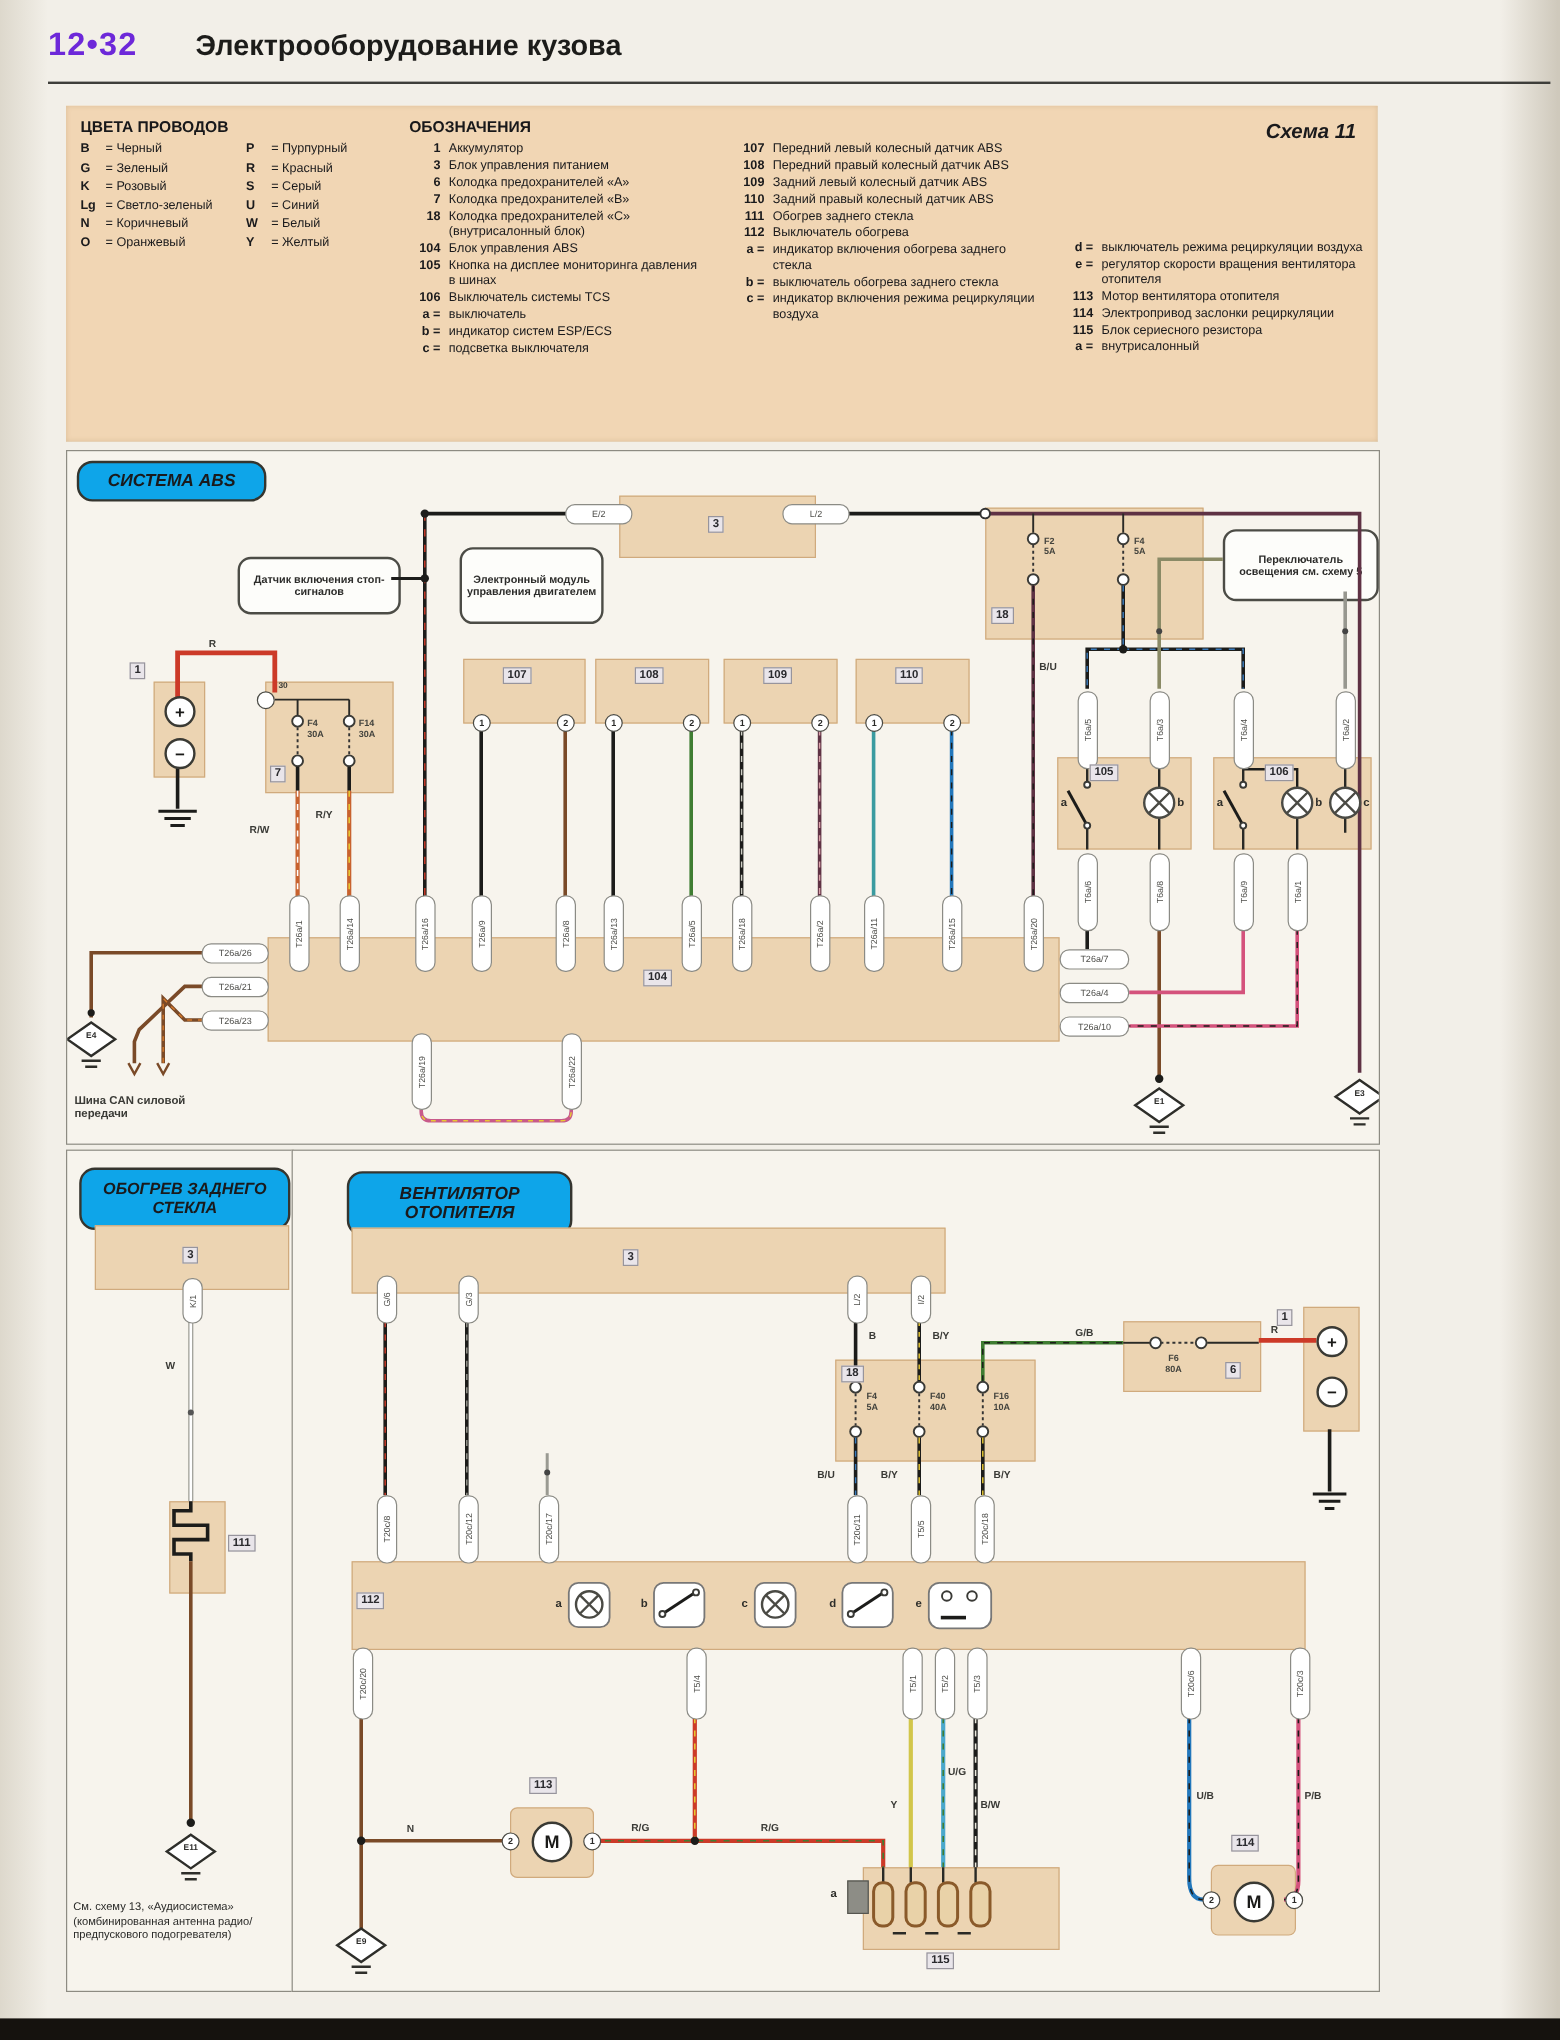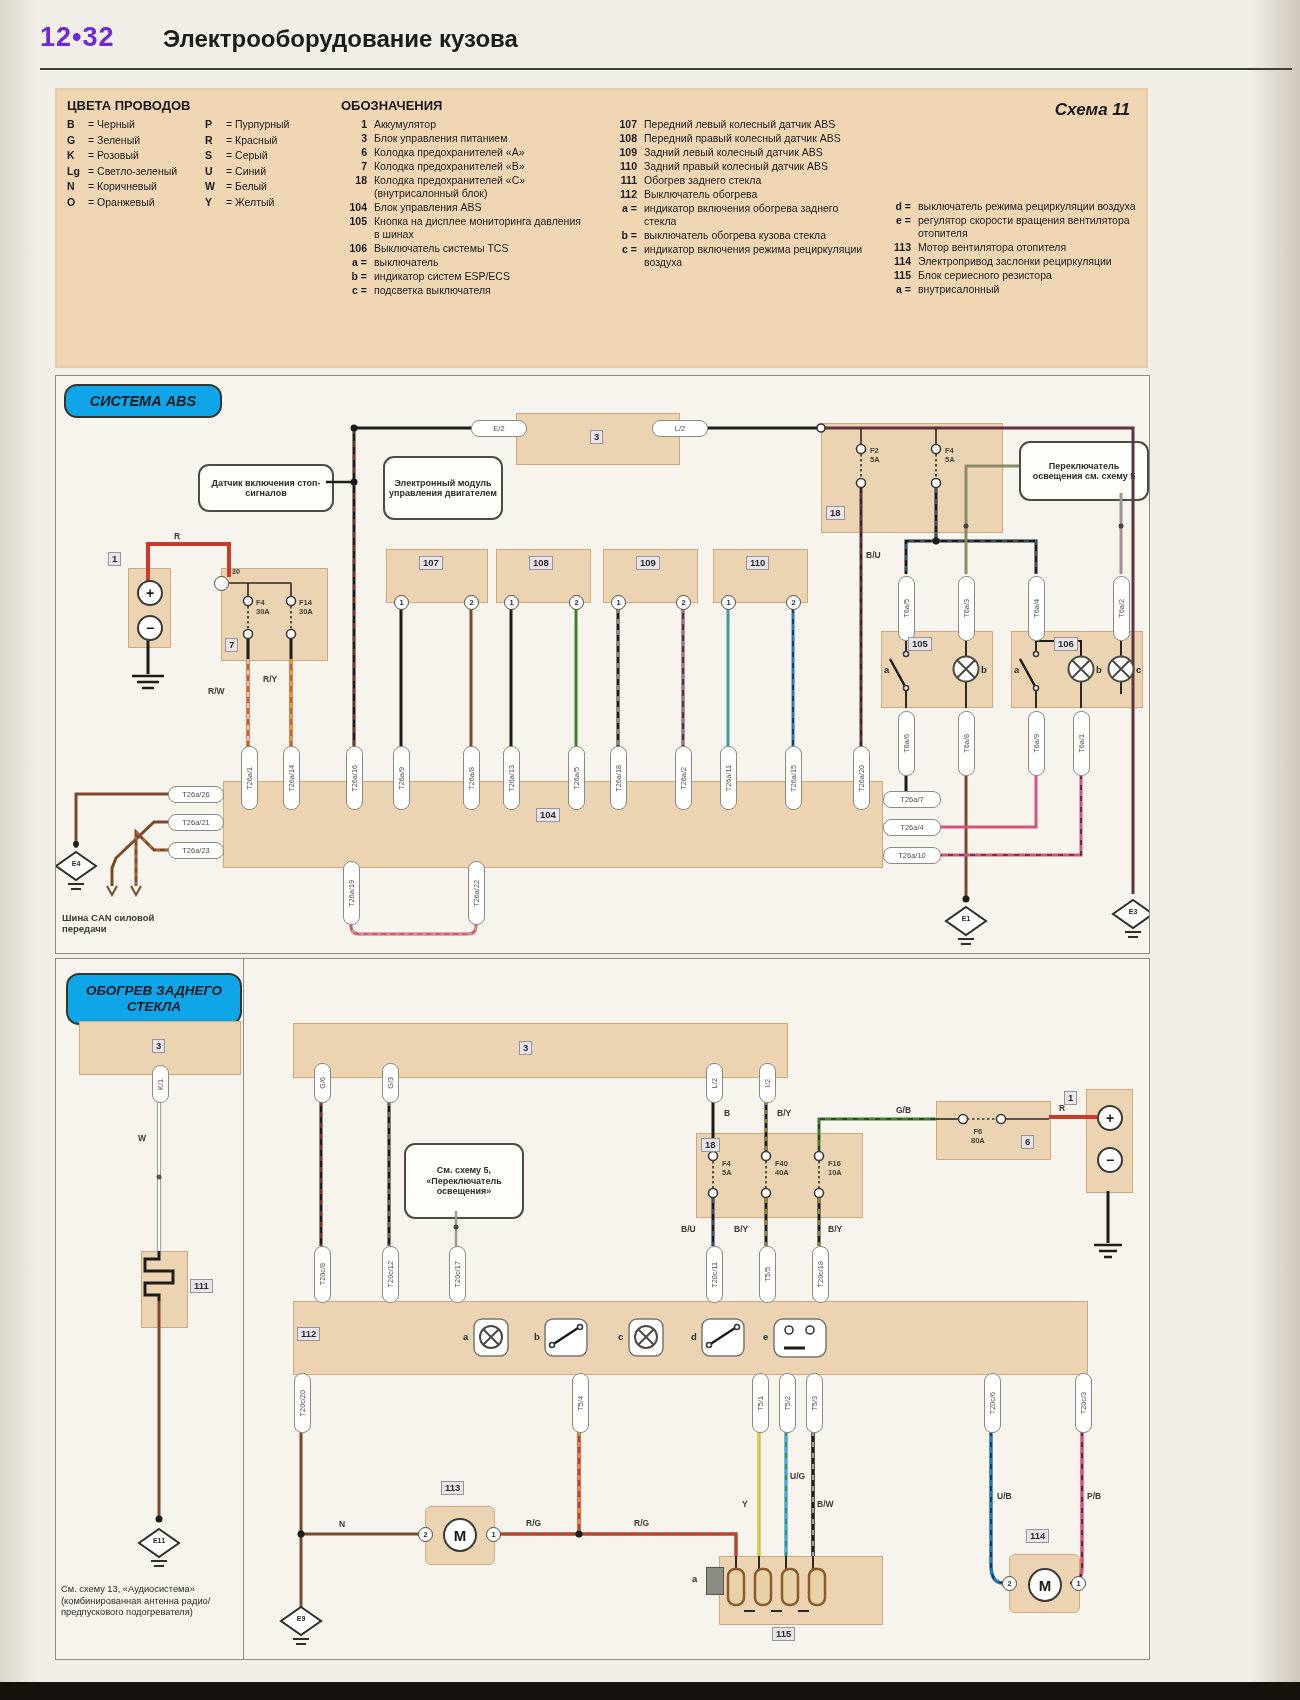--- a/index.html
+++ b/index.html
@@ -174,21 +174,21 @@
       <div class="lg-row">
         <span class="lg-n">112</span>
         <span>Выключатель обогрева</span>
       </div>
       <div class="lg-row">
         <span class="lg-n">a =</span>
         <span>индикатор включения обогрева заднего стекла</span>
       </div>
       <div class="lg-row">
         <span class="lg-n">b =</span>
-        <span>выключатель обогрева кузова стекла</span>
+        <span>выключатель обогрева заднего стекла</span>
       </div>
       <div class="lg-row">
         <span class="lg-n">c =</span>
         <span>индикатор включения режима рециркуляции воздуха</span>
       </div>
     </div>
   <div class="lg-col" style="left:830px;top:112px;width:256px">
 
   <div class="lg-row">
         <span class="lg-n">d =</span>
@@ -606,35 +606,35 @@
       <rect x="538" y="610" width="16" height="36" rx="7" fill="#e9d2a8" stroke="#8a5a2a" stroke-width="2.5"></rect>
       <rect x="565" y="610" width="16" height="36" rx="7" fill="#e9d2a8" stroke="#8a5a2a" stroke-width="2.5"></rect>
       <path d="M500,652 H511 M527,652 H538 M554,652 H565" stroke="#2a2a26" stroke-width="2"></path>
     </g>
     <g>
       <polygon points="57,648 77,662 57,676 37,662" fill="#fff" stroke="#2e2e2a" stroke-width="2"></polygon>
       <path d="M49,680 H65 M52,685 H62" stroke="#2e2e2a" stroke-width="2"></path>
     </g>
   </svg>
 
+  <div class="sec-title" style="left:45px;top:17px;width:180px;height:46px">ВЕНТИЛЯТОР ОТОПИТЕЛЯ</div>
   <div class="blk" style="left:49px;top:64px;width:493px;height:53px"></div>
   <div class="tag" style="left:275px;top:82px">3</div>
   <div class="cap" style="left:70px;top:104px;height:38px">
       <span>G/6</span>
     </div>
   <div class="cap" style="left:138px;top:104px;height:38px">
       <span>G/3</span>
     </div>
   <div class="cap" style="left:462px;top:104px;height:38px">
       <span>L/2</span>
     </div>
   <div class="cap" style="left:515px;top:104px;height:38px">
       <span>I/2</span>
     </div>
-  <div class="callout" style="left:160px;top:184px;width:112px;height:68px">См. схему 5, «Переключатель освещения»</div>
 
   <div class="blk" style="left:452px;top:174px;width:165px;height:83px"></div>
   <div class="tag" style="left:457px;top:179px">18</div>
   <div class="fl" style="left:478px;top:200px">
       <span>F4</span>
       <span>5A</span>
     </div>
   <div class="fl" style="left:531px;top:200px">
       <span>F40</span>
       <span>40A</span>

